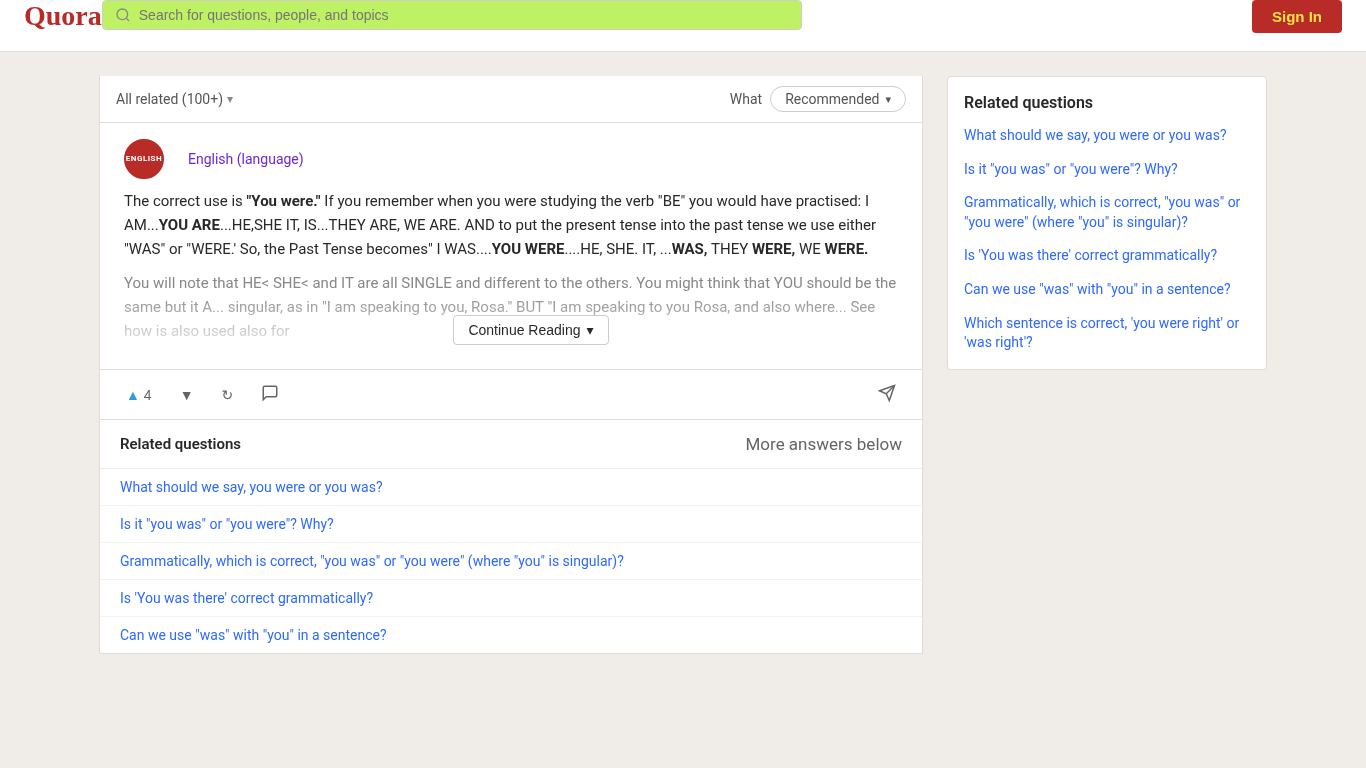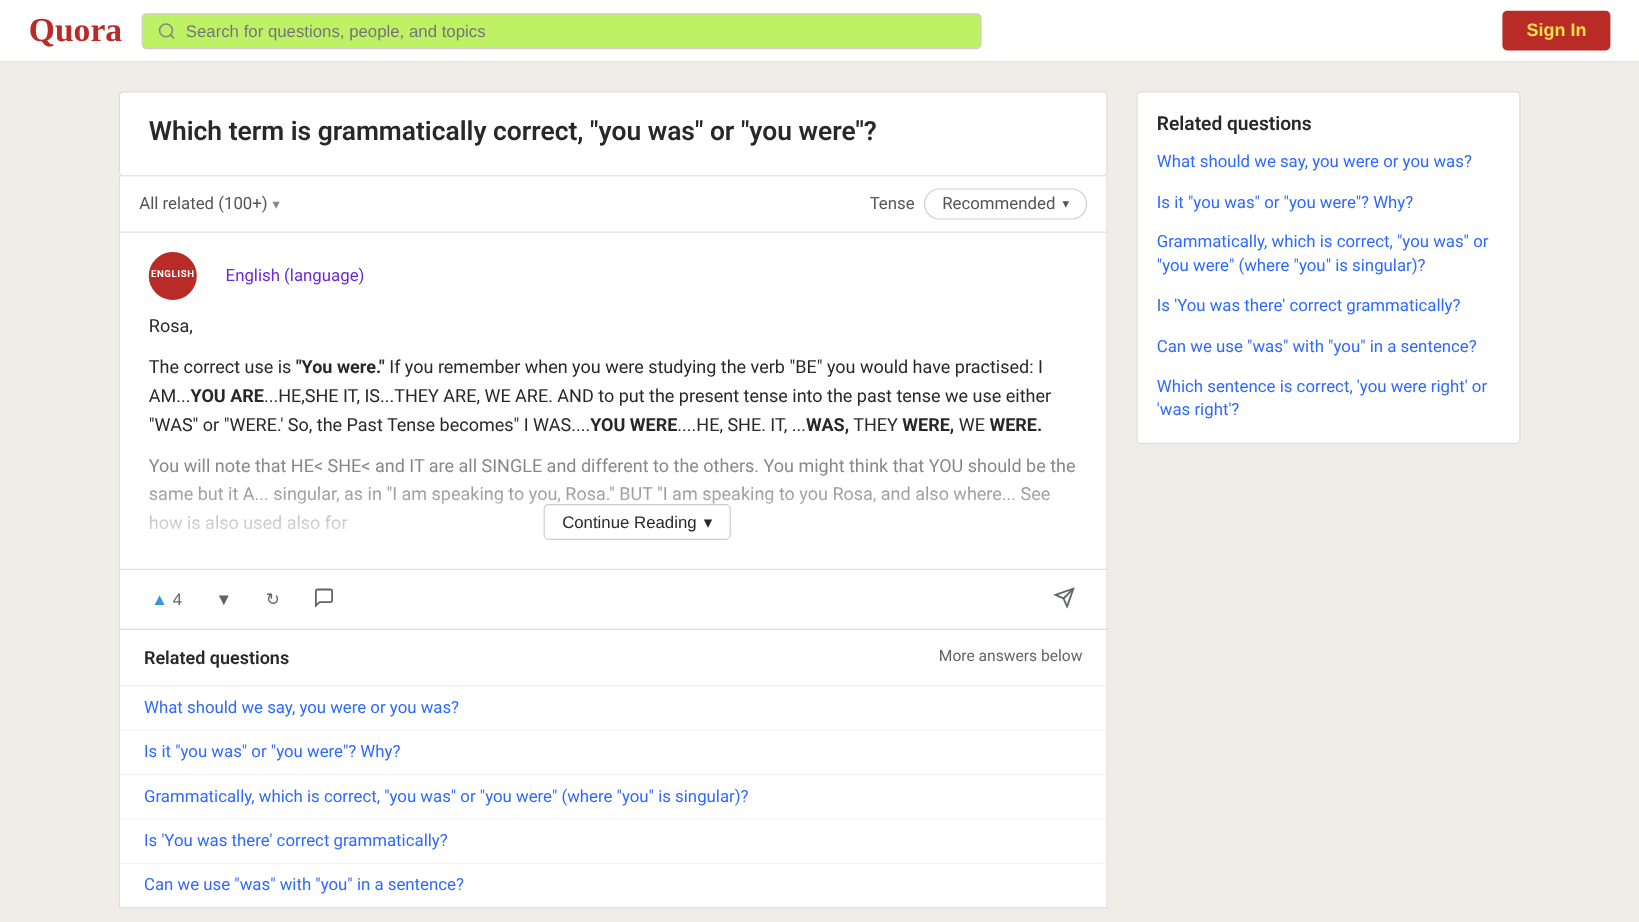--- a/index.html
+++ b/index.html
@@ -9,23 +9,23 @@
       color: #282829;
       font-size: 15px;
     }
 
     
     .header {
       background: #fff;
       border-bottom: 1px solid #e0ddd8;
       height: 52px;
       display: flex;
-      align-items: center;
+      align-items: flex-start;
       padding: 0 24px;
-      gap: 16px;
+      gap: 0;
       position: sticky;
       top: 0;
       z-index: 100;
     }
     .logo {
       font-size: 28px;
       font-weight: 700;
       color: #b92b27;
       font-family: Georgia, serif;
       text-decoration: none;
@@ -282,21 +282,21 @@
       justify-content: space-between;
       padding: 14px 20px;
       border-bottom: 1px solid #f0ede8;
     }
     .related-inline-title {
       font-size: 15px;
       font-weight: 600;
       color: #282829;
     }
     .more-answers-below {
-      font-size: 13px;
+      font-size: 17px;
       color: #636466;
     }
     .related-link {
       display: block;
       padding: 10px 20px;
       font-size: 14px;
       color: #2e69ff;
       text-decoration: none;
       border-bottom: 1px solid #f5f3ef;
     }
@@ -343,50 +343,46 @@
   </div>
   <div class="header-right">
     <button class="sign-in-btn">Sign In</button>
   </div>
 </header>
 
 <div class="main-layout">
 
   <div class="content-area">
 
-    <div class="question-card">
-      <h1 class="question-title">Which term is grammatically correct, "you was" or "you were"?</h1>
-    </div>
 
     <div class="filter-bar">
       <div class="filter-left">
         <span>All related (100+)</span>
         <span class="chevron">▾</span>
       </div>
       <div class="sort-area">
-        <span>Tense</span>
+        <span>What</span>
         <div class="sort-dropdown">
           <span>Recommended</span>
           <span class="chevron">▾</span>
         </div>
       </div>
     </div>
 
     <div class="answer-card">
       <div class="author-row">
         <div class="avatar-english-badge">
           <span style="font-size:8px;font-weight:700;letter-spacing:0.5px;">ENGLISH</span>
         </div>
         <div class="author-info">
           <div class="author-topic">English (language)</div>
         </div>
       </div>
 
       <div class="answer-body">
-        <p>Rosa,</p>
         <p>
           <span>The correct use is </span><strong>"You were."</strong><span> If you remember when you were studying the verb "BE" you would have practised: I AM...</span><strong>YOU ARE</strong><span>...HE,SHE IT, IS...THEY ARE, WE ARE. AND to put the present tense into the past tense we use either "WAS" or "WERE.' So, the Past Tense becomes" I WAS....</span><strong>YOU WERE</strong><span>....HE, SHE. IT, ...</span><strong>WAS,</strong><span> THEY </span><strong>WERE,</strong><span> WE </span><strong>WERE.</strong>
         </p>
 
         <div class="overlay-area">
           <p class="faded">You will note that HE&lt; SHE&lt; and IT are all SINGLE and different to the others. You might think that YOU should be the same but it A... singular, as in "I am speaking to you, Rosa." BUT "I am speaking to you Rosa, and also where... See how is also used also for</p>
           <div class="overlay-fade">
             <button class="continue-reading-btn">
               <span>Continue Reading</span>
               <span>▾</span>

